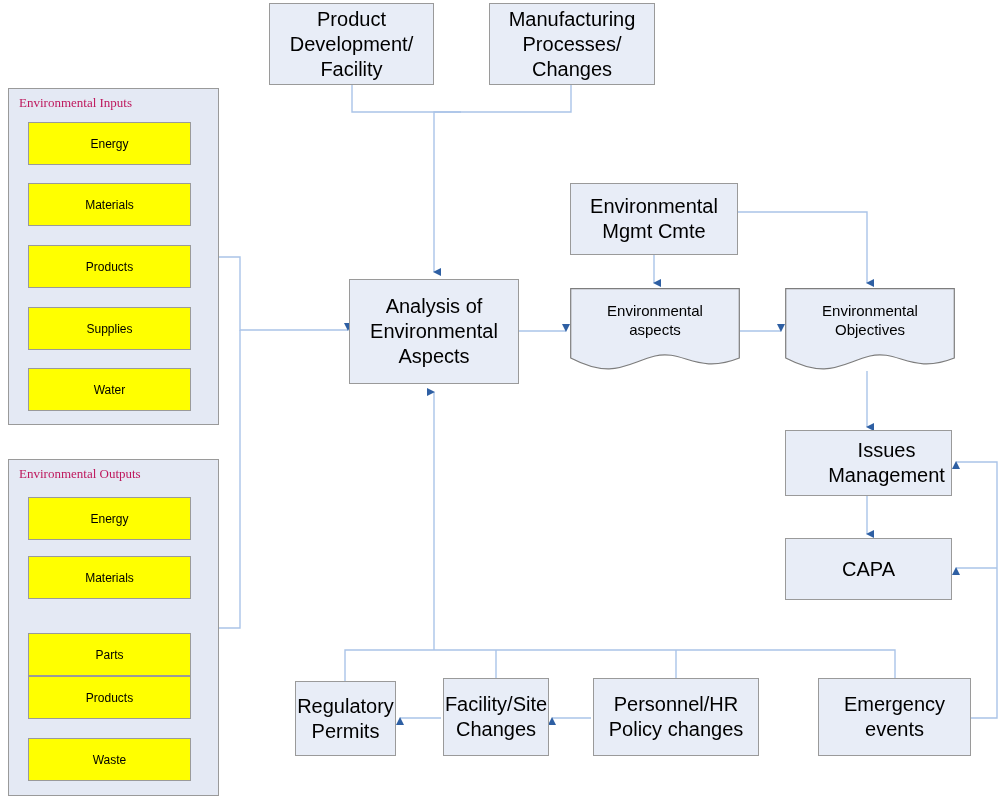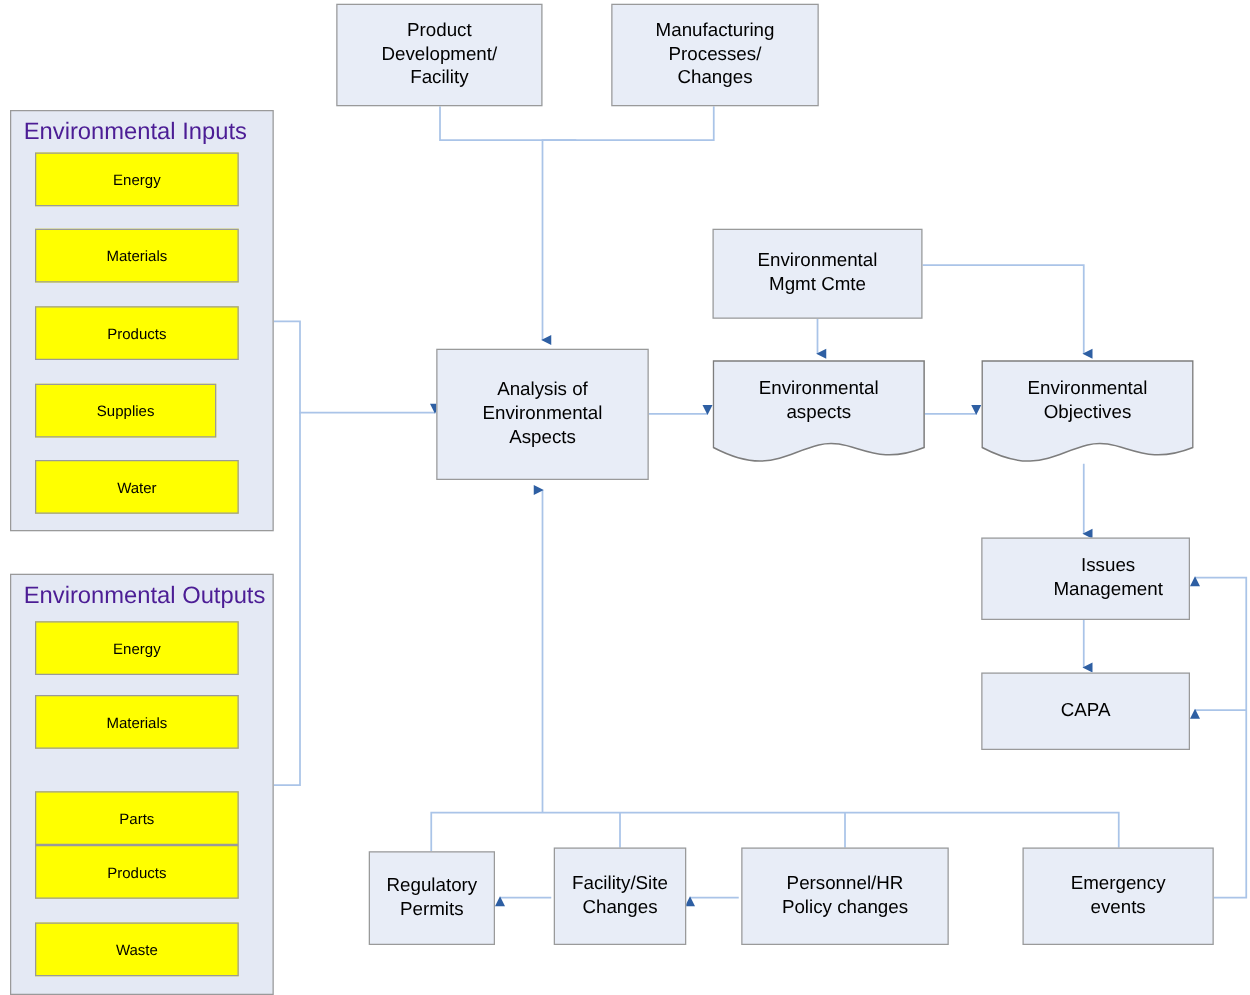--- a/index.html
+++ b/index.html
@@ -30,37 +30,37 @@
   .node {
     position: absolute;
     box-sizing: border-box;
     background: #e8edf7;
     border: 1px solid #9a9a9a;
     display: flex;
     align-items: center;
     justify-content: center;
     text-align: center;
     color: #000000;
-    font-size: 15px;
+    font-size: 20px;
     line-height: 1.25;
     font-family: "Liberation Sans", sans-serif;
   }
   .panel {
     position: absolute;
     box-sizing: border-box;
     background: #e4e9f4;
     border: 1px solid #9a9a9a;
   }
   .panel-title {
     position: absolute;
     left: 10px;
     top: 6px;
-    font-size: 19px;
-    color: #4c1d95;
-    font-family: Liberation Sans, sans-serif;
+    font-size: 13px;
+    color: #be185d;
+    font-family: Liberation Serif, serif;
   }
   .yellow-box {
     position: absolute;
     box-sizing: border-box;
     background: #ffff00;
     border: 1px solid #9a9a9a;
     display: flex;
     align-items: center;
     justify-content: center;
     font-size: 12px;
@@ -166,21 +166,21 @@
   </div>
   <div class="yellow-box" style="left:28px; top:122px; width:163px; height:43px;">
     <span>Energy</span>
   </div>
   <div class="yellow-box" style="left:28px; top:183px; width:163px; height:43px;">
     <span>Materials</span>
   </div>
   <div class="yellow-box" style="left:28px; top:245px; width:163px; height:43px;">
     <span>Products</span>
   </div>
-  <div class="yellow-box" style="left:28px; top:307px; width:145px; height:43px;">
+  <div class="yellow-box" style="left:28px; top:307px; width:163px; height:43px;">
     <span>Supplies</span>
   </div>
   <div class="yellow-box" style="left:28px; top:368px; width:163px; height:43px;">
     <span>Water</span>
   </div>
 
   <div class="panel" style="left:8px; top:459px; width:211px; height:337px;">
     <div class="panel-title">Environmental Outputs</div>
   </div>
   <div class="yellow-box" style="left:28px; top:497px; width:163px; height:43px;">

